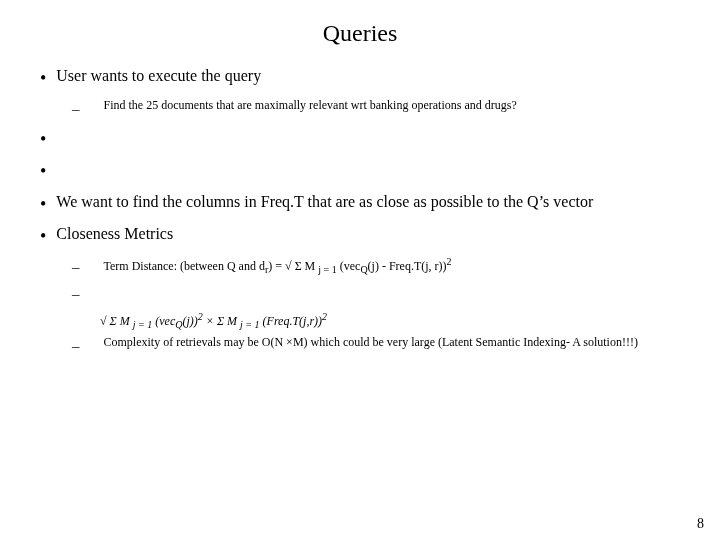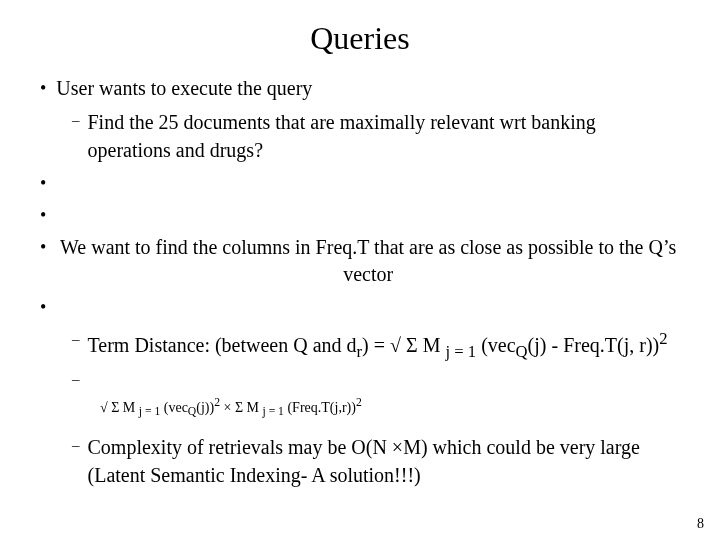--- a/index.html
+++ b/index.html
@@ -15,21 +15,21 @@
 
     .slide {
       width: 720px;
       height: 540px;
       padding: 20px 40px 20px 40px;
       position: relative;
     }
 
     .slide-title {
       text-align: center;
-      font-size: 32px;
+      font-size: 24px;
       font-weight: normal;
       margin-bottom: 18px;
       font-family: Georgia, serif;
     }
 
     .content {
       font-size: 15px;
       line-height: 1.4;
     }
 
@@ -40,57 +40,59 @@
     }
 
     .bullet-dot {
       font-size: 18px;
       margin-right: 10px;
       margin-top: 1px;
       flex-shrink: 0;
     }
 
     .bullet-text {
-      font-size: 20px;
+      font-size: 16px;
       line-height: 1.35;
       text-align: center;
     }
 
     .sub-bullet {
       display: flex;
       align-items: flex-start;
       margin-left: 32px;
       margin-bottom: 4px;
     }
 
     .sub-dash {
       font-size: 15px;
       margin-right: 8px;
       margin-top: 2px;
       flex-shrink: 0;
     }
 
     .sub-text {
-      font-size: 20px;
+      font-size: 12px;
       line-height: 1.4;
+      margin-left: 16px;
     }
 
     .page-number {
       position: absolute;
       bottom: 8px;
       right: 16px;
       font-size: 14px;
       color: #000;
     }
 
     .indent-line {
       margin-left: 60px;
-      font-size: 14px;
+      font-size: 12px;
       line-height: 1.5;
-      margin-bottom: 12px;
+      margin-bottom: 2px;
+      font-style: italic;
     }
   </style>
 </head>
 <body>
 
 <div class="slide">
   <h1 class="slide-title">Queries</h1>
 
   <div class="content">
 
@@ -111,20 +113,21 @@
       <span class="bullet-dot">•</span>
     </div>
 
     <div class="bullet-item">
       <span class="bullet-dot">•</span>
       <span class="bullet-text">We want to find the columns in Freq.T that are as close as possible to the Q’s vector</span>
     </div>
 
     <div class="bullet-item">
       <span class="bullet-dot">•</span>
+      <span class="bullet-text">Closeness Metrics</span>
     </div>
 
     <div class="sub-bullet">
       <span class="sub-dash">–</span>
       <span class="sub-text">
         Term Distance: (between Q and d<sub>r</sub>) = √ Σ M <sub>j = 1</sub> (vec<sub>Q</sub>(j) - Freq.T(j, r))<sup>2</sup>
       </span>
     </div>
 
     <div class="sub-bullet">

